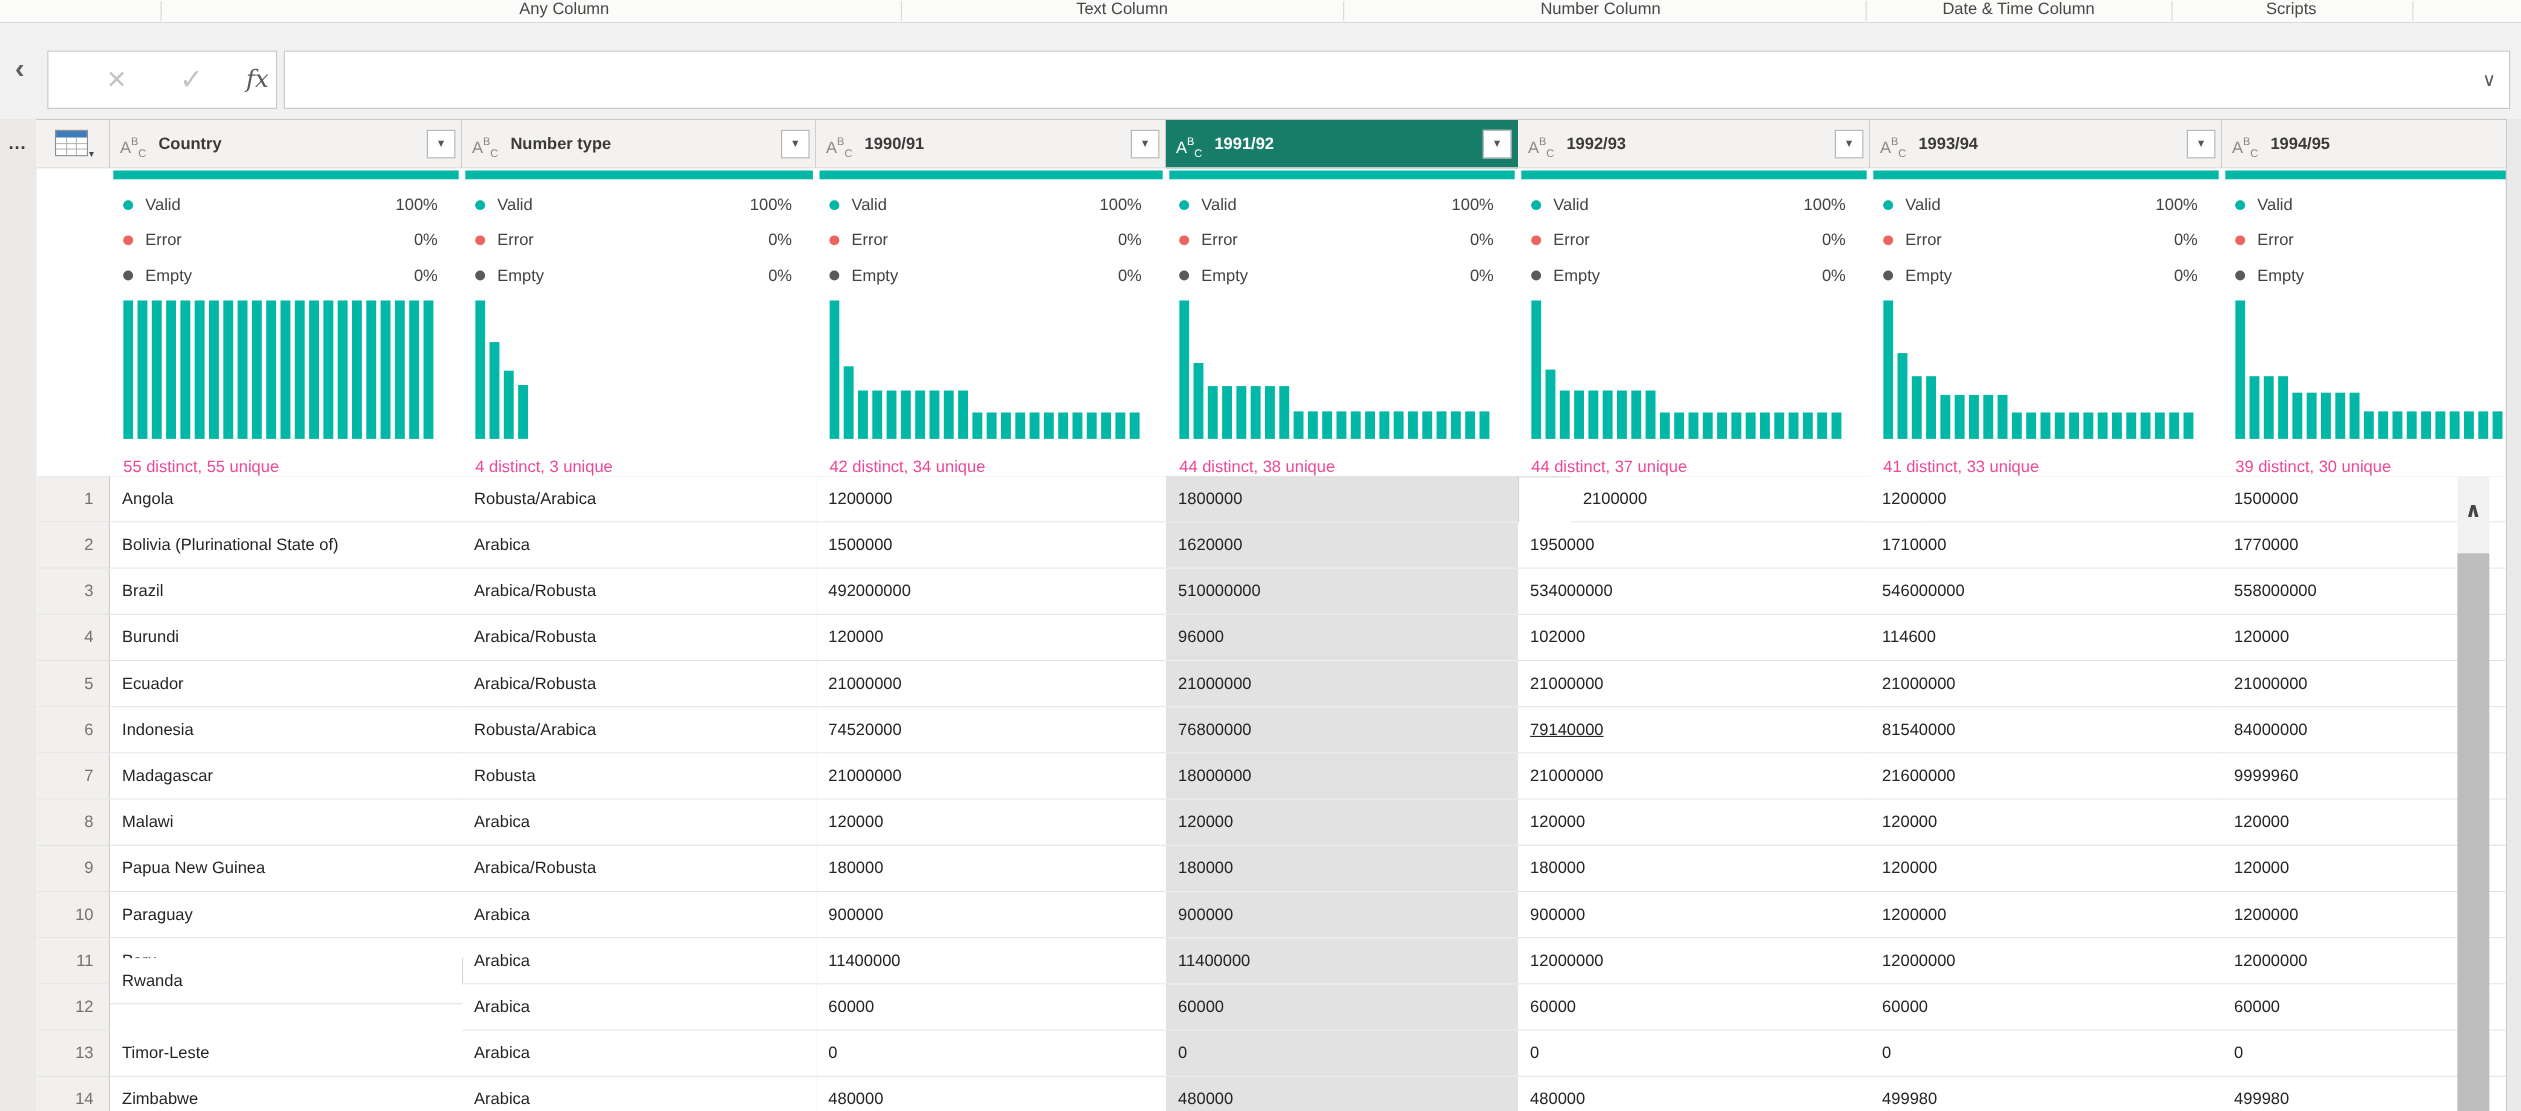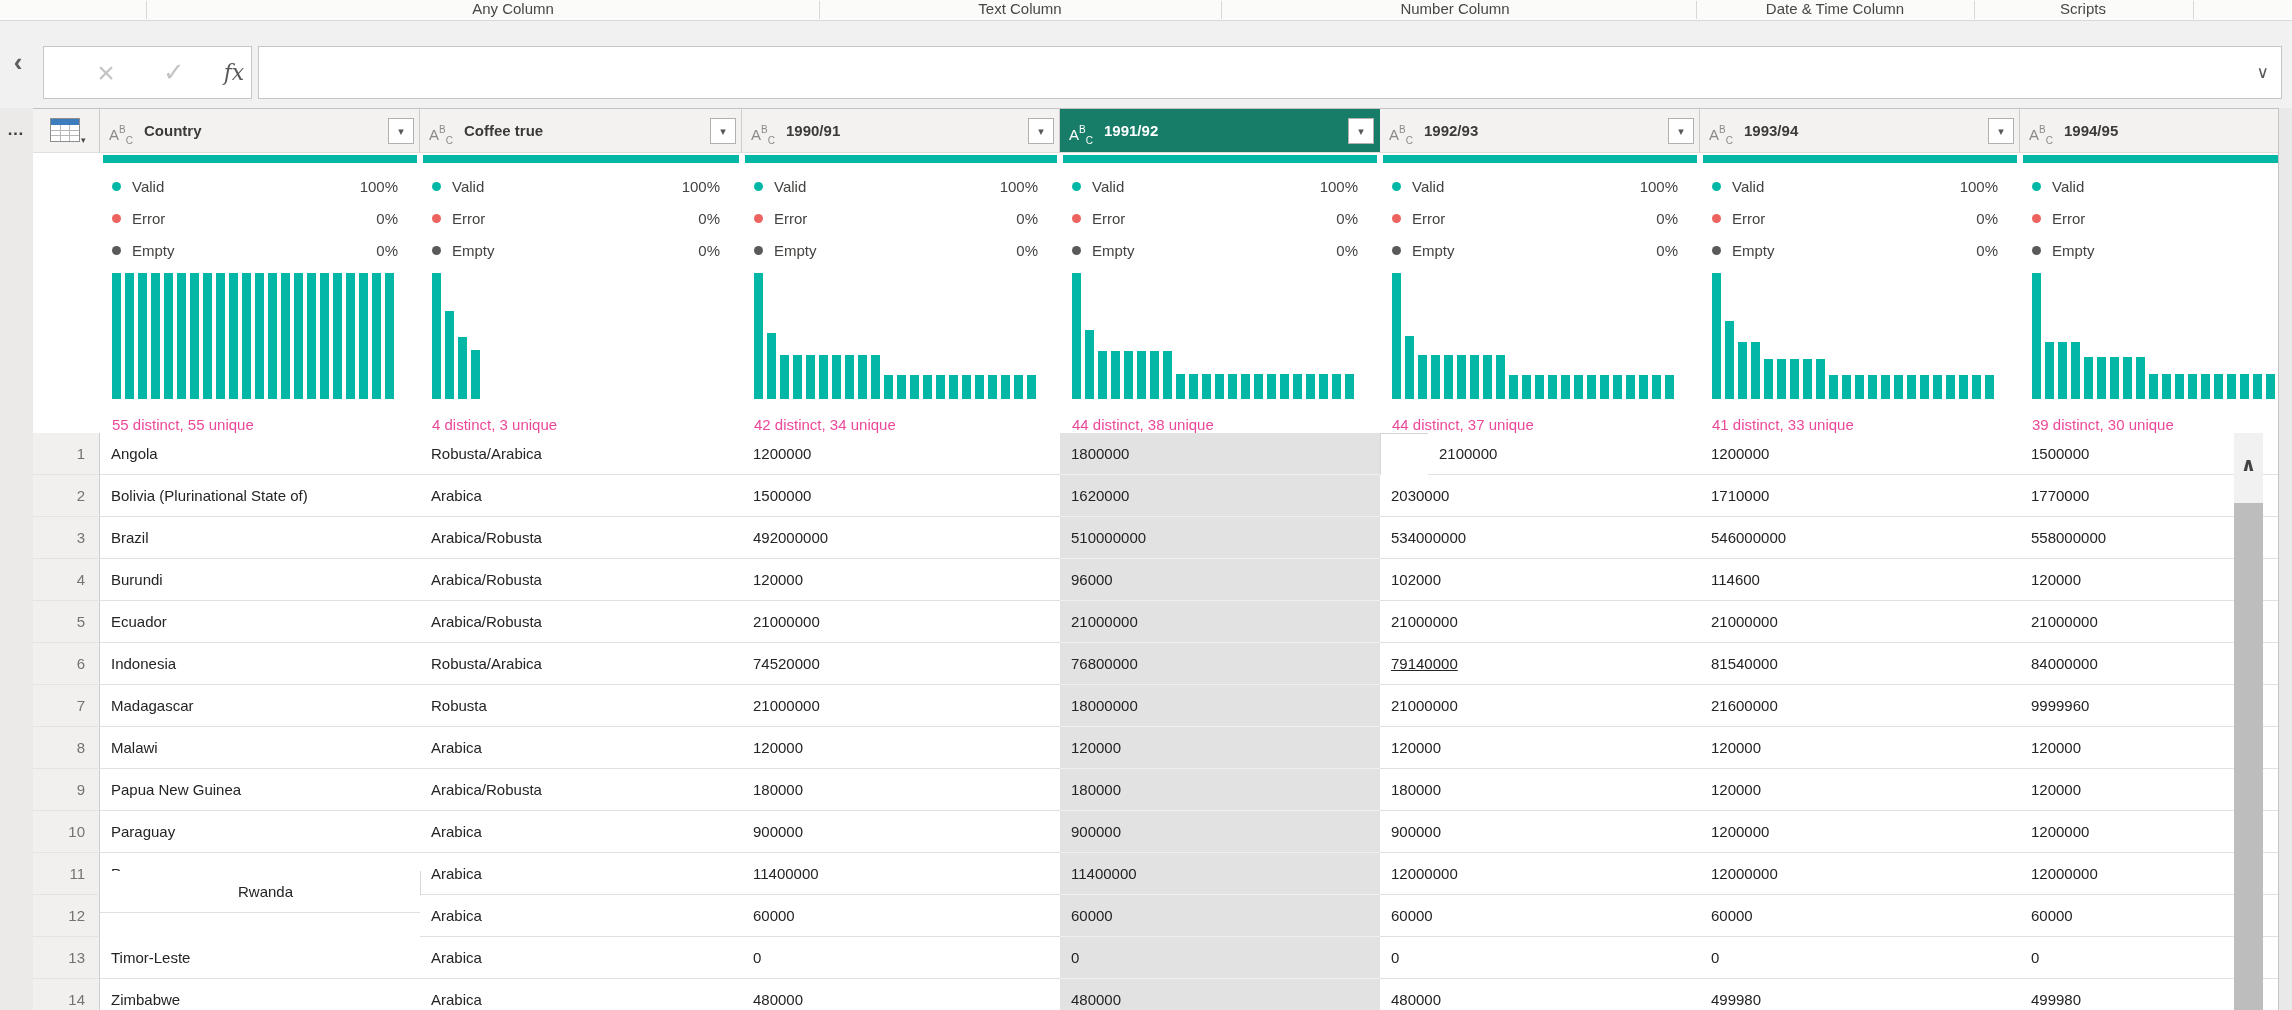--- a/index.html
+++ b/index.html
@@ -130,21 +130,21 @@
     <div id="selectall-caret">▾</div>
   </div>
   <div id="header-layer">
       <div class="hcell" style="left: 67px; width: 320px;">
         <span class="abc">A<sup>B</sup><sub>C</sub></span>
         <span class="hlabel">Country</span>
         <div class="fbtn" style="left: 288px;">▾</div>
       </div>
       <div class="hcell" style="left: 387px; width: 322px;">
         <span class="abc">A<sup>B</sup><sub>C</sub></span>
-        <span class="hlabel">Coffee true</span>
+        <span class="hlabel">Number type</span>
         <div class="fbtn" style="left: 290px;">▾</div>
       </div>
       <div class="hcell" style="left: 709px; width: 318px;">
         <span class="abc">A<sup>B</sup><sub>C</sub></span>
         <span class="hlabel">1990/91</span>
         <div class="fbtn" style="left: 286px;">▾</div>
       </div>
       <div class="hcell sel" style="left: 1027px; width: 320px;">
         <span class="abc">A<sup>B</sup><sub>C</sub></span>
         <span class="hlabel">1991/92</span>
@@ -455,21 +455,21 @@
       <div class="cell" style="left: 709px; top: 324px; width: 319px;">1200000</div>
       <div class="cell sel" style="left: 1027px; top: 324px; width: 321px;">1800000</div>
       <div class="cell" style="left: 1347px; top: 324px; width: 321px; margin-left: 48px;">2100000</div>
       <div class="cell" style="left: 1667px; top: 324px; width: 321px;">1200000</div>
       <div class="cell" style="left: 1987px; top: 324px; width: 451px;">1500000</div>
       <div class="rownum" style="top: 366px;">2</div>
       <div class="cell" style="left: 67px; top: 366px; width: 321px;">Bolivia (Plurinational State of)</div>
       <div class="cell" style="left: 387px; top: 366px; width: 323px;">Arabica</div>
       <div class="cell" style="left: 709px; top: 366px; width: 319px;">1500000</div>
       <div class="cell sel" style="left: 1027px; top: 366px; width: 321px;">1620000</div>
-      <div class="cell" style="left: 1347px; top: 366px; width: 321px;">2030000</div>
+      <div class="cell" style="left: 1347px; top: 366px; width: 321px;">1950000</div>
       <div class="cell" style="left: 1667px; top: 366px; width: 321px;">1710000</div>
       <div class="cell" style="left: 1987px; top: 366px; width: 451px;">1770000</div>
       <div class="rownum" style="top: 408px;">3</div>
       <div class="cell" style="left: 67px; top: 408px; width: 321px;">Brazil</div>
       <div class="cell" style="left: 387px; top: 408px; width: 323px;">Arabica/Robusta</div>
       <div class="cell" style="left: 709px; top: 408px; width: 319px;">492000000</div>
       <div class="cell sel" style="left: 1027px; top: 408px; width: 321px;">510000000</div>
       <div class="cell" style="left: 1347px; top: 408px; width: 321px;">534000000</div>
       <div class="cell" style="left: 1667px; top: 408px; width: 321px;">546000000</div>
       <div class="cell" style="left: 1987px; top: 408px; width: 451px;">558000000</div>
@@ -531,21 +531,21 @@
       <div class="cell" style="left: 1987px; top: 702px; width: 451px;">1200000</div>
       <div class="rownum" style="top: 744px;">11</div>
       <div class="cell" style="left: 67px; top: 744px; width: 321px;">Peru</div>
       <div class="cell" style="left: 387px; top: 744px; width: 323px;">Arabica</div>
       <div class="cell" style="left: 709px; top: 744px; width: 319px;">11400000</div>
       <div class="cell sel" style="left: 1027px; top: 744px; width: 321px;">11400000</div>
       <div class="cell" style="left: 1347px; top: 744px; width: 321px;">12000000</div>
       <div class="cell" style="left: 1667px; top: 744px; width: 321px;">12000000</div>
       <div class="cell" style="left: 1987px; top: 744px; width: 451px;">12000000</div>
       <div class="rownum" style="top: 786px;">12</div>
-      <div class="cell" style="left: 67px; top: 762px; width: 321px; text-align: center;">Rwanda</div>
+      <div class="cell" style="left: 67px; top: 762px; width: 321px;">Rwanda</div>
       <div class="cell" style="left: 387px; top: 786px; width: 323px;">Arabica</div>
       <div class="cell" style="left: 709px; top: 786px; width: 319px;">60000</div>
       <div class="cell sel" style="left: 1027px; top: 786px; width: 321px;">60000</div>
       <div class="cell" style="left: 1347px; top: 786px; width: 321px;">60000</div>
       <div class="cell" style="left: 1667px; top: 786px; width: 321px;">60000</div>
       <div class="cell" style="left: 1987px; top: 786px; width: 451px;">60000</div>
       <div class="rownum" style="top: 828px;">13</div>
       <div class="cell" style="left: 67px; top: 828px; width: 321px;">Timor-Leste</div>
       <div class="cell" style="left: 387px; top: 828px; width: 323px;">Arabica</div>
       <div class="cell" style="left: 709px; top: 828px; width: 319px;">0</div>

